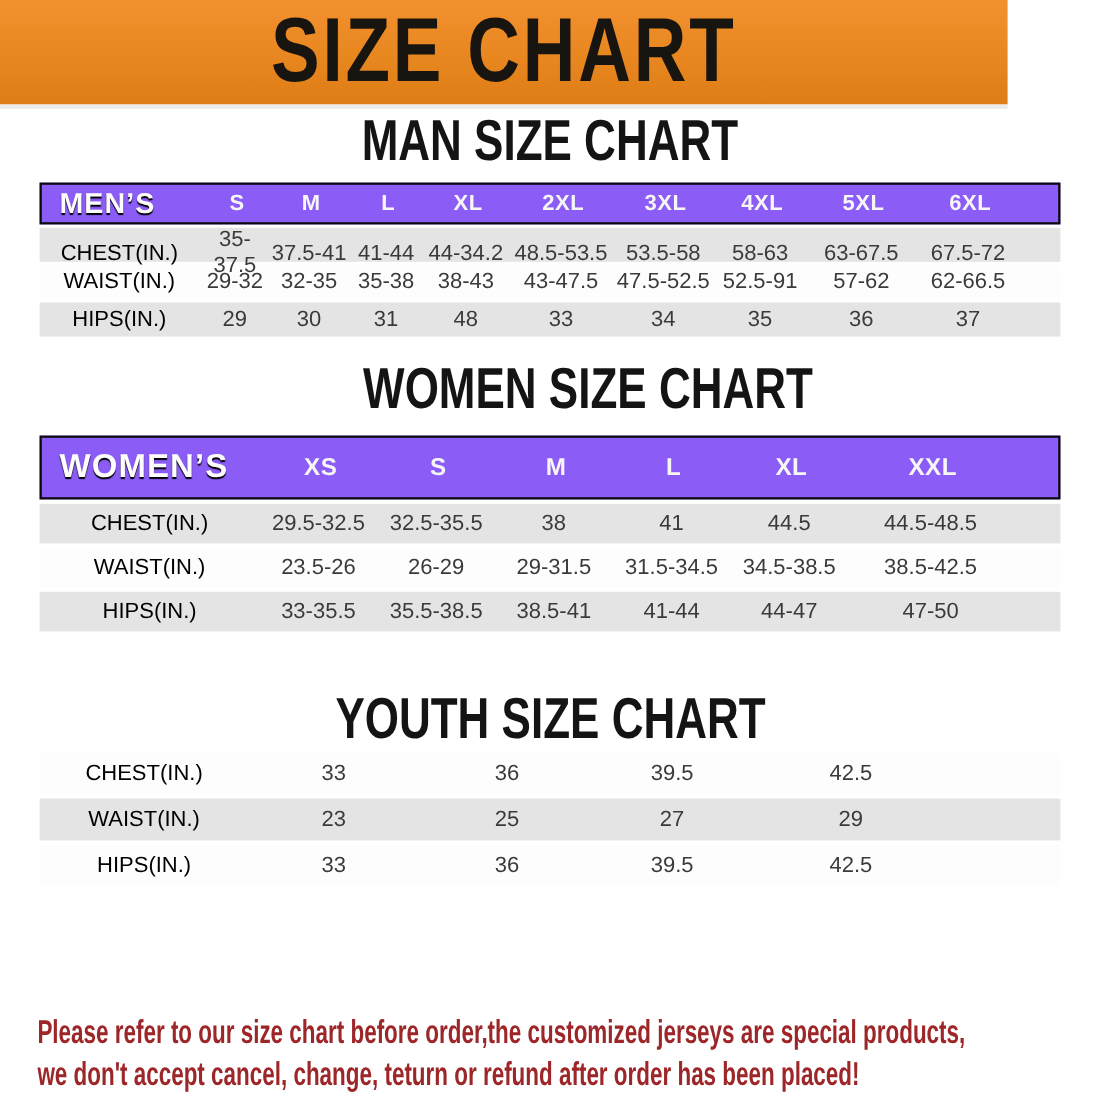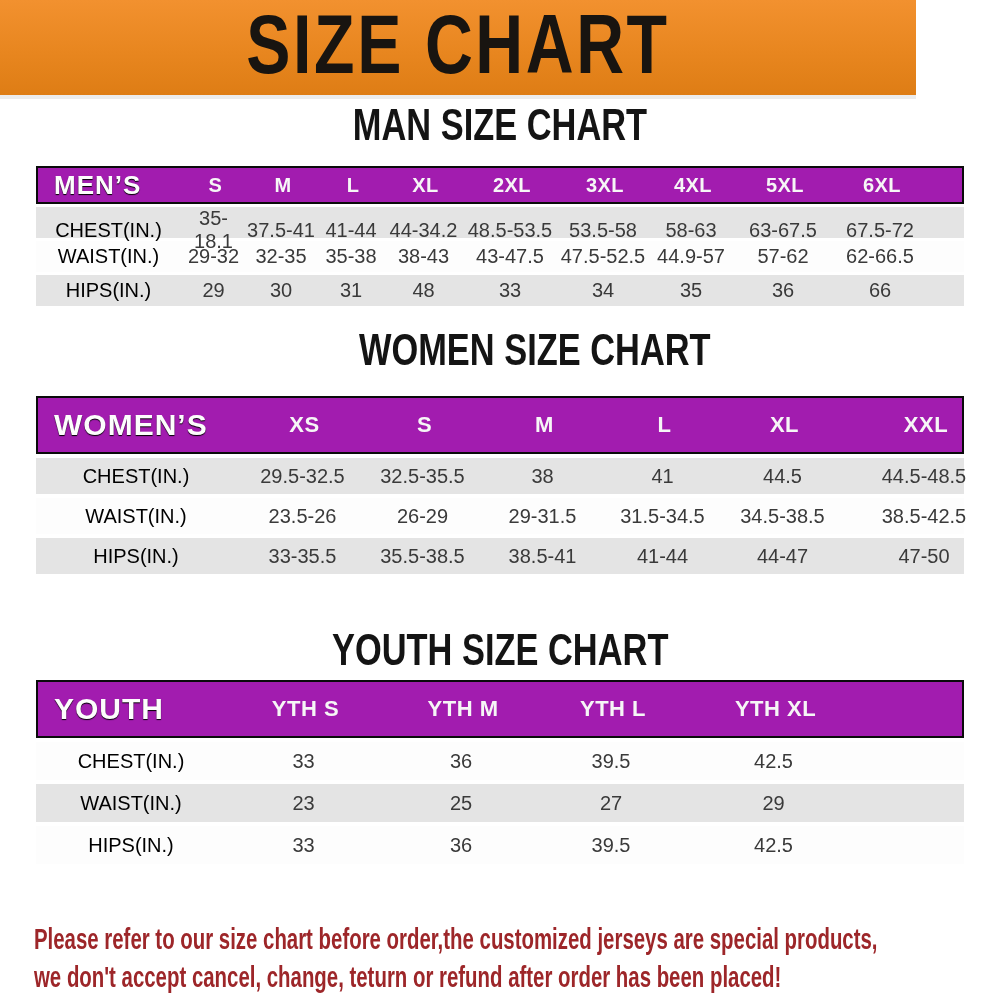--- a/index.html
+++ b/index.html
@@ -9,26 +9,26 @@
   
   .banner{position:absolute;top:0;left:0;width:916px;height:95px;
           background:linear-gradient(180deg,#F2912F 0%,#E8861F 55%,#DE7D15 100%);
           border-bottom:4px solid #ececec;
           display:flex;justify-content:center;}
   .banner-title{font-size:78px;font-weight:bold;color:#181410;
                 transform:scale(0.85,1.06);letter-spacing:3px;white-space:nowrap;}
 
   
   .section-heading{position:absolute;left:0;width:1000px;text-align:center;
-                   font-size:43px;font-weight:bold;color:#141414;line-height:1;}
+                   font-size:50px;font-weight:bold;color:#141414;line-height:1;}
   .section-heading>span{display:inline-block;transform:scale(0.8,1.05);white-space:nowrap;}
 
   
   .size-table{position:absolute;left:36px;width:928px;}
-  .thead{display:grid;background:#a21caf;border:2px solid #0A0A0A;color:#ffffff;
+  .thead{display:grid;background:#8b5cf6;border:2px solid #0A0A0A;color:#ffffff;
          align-items:center;box-sizing:border-box;}
   .men   .thead{height:38px;}
   .women .thead{height:58px;}
   .youth .thead{height:58px;}
   .corner{font-weight:bold;letter-spacing:1px;padding-left:16px;color:#fdfdfd;
           text-shadow:0 1px 1px #000;}
   .men .corner{font-size:26px;}
   .women .corner,.youth .corner{font-size:30px;}
   .hcell{font-weight:bold;text-align:center;letter-spacing:0.5px;color:#f6f6f6;}
   .men .hcell{font-size:20px;}
@@ -37,21 +37,21 @@
   .trow{display:grid;align-items:center;}
   .men   .trow{height:31px;margin-top:3px;}
   .women .trow{height:36px;margin-top:4px;}
   .youth .trow{height:38px;margin-top:4px;}
   .row-gray{background:#E4E4E4;}
   .row-white{background:#FDFDFD;}
   .lcell{font-size:20px;color:#000000;text-align:center;}
   .dcell{font-size:20px;color:#3A3A3A;text-align:center;}
 
   .men   .thead,.men   .trow{grid-template-columns:145px 65px 70px 70px 75px 98px 88px 88px 96px 98px 1fr;}
-  .women .thead,.women .trow{grid-template-columns:200px 107px 107px 107px 107px 107px 150px 1fr;gap:13px;}
+  .women .thead,.women .trow{grid-template-columns:200px 107px 107px 107px 107px 107px 150px 1fr;}
   .youth .thead,.youth .trow{grid-template-columns:190px 155px 160px 140px 185px 1fr;}
 
   
   .disclaimer{position:absolute;top:920px;left:34px;width:960px;color:#9D2629;}
   .disclaimer-line{font-size:30px;font-weight:bold;line-height:38px;white-space:nowrap;
                    transform:scaleX(0.68);transform-origin:left center;}
 </style>
 </head>
 <body>
 
@@ -73,53 +73,53 @@
       <div class="hcell">L</div>
       <div class="hcell">XL</div>
       <div class="hcell">2XL</div>
       <div class="hcell">3XL</div>
       <div class="hcell">4XL</div>
       <div class="hcell">5XL</div>
       <div class="hcell">6XL</div>
     </div>
     <div class="trow row-gray">
       <div class="lcell">CHEST(IN.)</div>
-      <div class="dcell">35-18.1</div>
+      <div class="dcell">35-37.5</div>
       <div class="dcell">37.5-41</div>
       <div class="dcell">41-44</div>
       <div class="dcell">44-34.2</div>
       <div class="dcell">48.5-53.5</div>
       <div class="dcell">53.5-58</div>
       <div class="dcell">58-63</div>
       <div class="dcell">63-67.5</div>
       <div class="dcell">67.5-72</div>
     </div>
     <div class="trow row-white">
       <div class="lcell">WAIST(IN.)</div>
       <div class="dcell">29-32</div>
       <div class="dcell">32-35</div>
       <div class="dcell">35-38</div>
       <div class="dcell">38-43</div>
       <div class="dcell">43-47.5</div>
       <div class="dcell">47.5-52.5</div>
-      <div class="dcell">44.9-57</div>
+      <div class="dcell">52.5-91</div>
       <div class="dcell">57-62</div>
       <div class="dcell">62-66.5</div>
     </div>
     <div class="trow row-gray">
       <div class="lcell">HIPS(IN.)</div>
       <div class="dcell">29</div>
       <div class="dcell">30</div>
       <div class="dcell">31</div>
       <div class="dcell">48</div>
       <div class="dcell">33</div>
       <div class="dcell">34</div>
       <div class="dcell">35</div>
       <div class="dcell">36</div>
-      <div class="dcell">66</div>
+      <div class="dcell">37</div>
     </div>
   </div>
 
   <div class="section-heading" style="top:328px;padding-left:35px;">
     <span>WOMEN SIZE CHART</span>
   </div>
 
   <div class="size-table women" style="top:396px;">
     <div class="thead">
       <div class="corner">WOMEN’S</div>
@@ -157,27 +157,20 @@
       <div class="dcell">44-47</div>
       <div class="dcell">47-50</div>
     </div>
   </div>
 
   <div class="section-heading" style="top:612px;margin-top:16px;">
     <span>YOUTH SIZE CHART</span>
   </div>
 
   <div class="size-table youth" style="top:680px;">
-    <div class="thead">
-      <div class="corner">YOUTH</div>
-      <div class="hcell">YTH S</div>
-      <div class="hcell">YTH M</div>
-      <div class="hcell">YTH L</div>
-      <div class="hcell">YTH XL</div>
-    </div>
     <div class="trow row-white">
       <div class="lcell">CHEST(IN.)</div>
       <div class="dcell">33</div>
       <div class="dcell">36</div>
       <div class="dcell">39.5</div>
       <div class="dcell">42.5</div>
     </div>
     <div class="trow row-gray">
       <div class="lcell">WAIST(IN.)</div>
       <div class="dcell">23</div>

